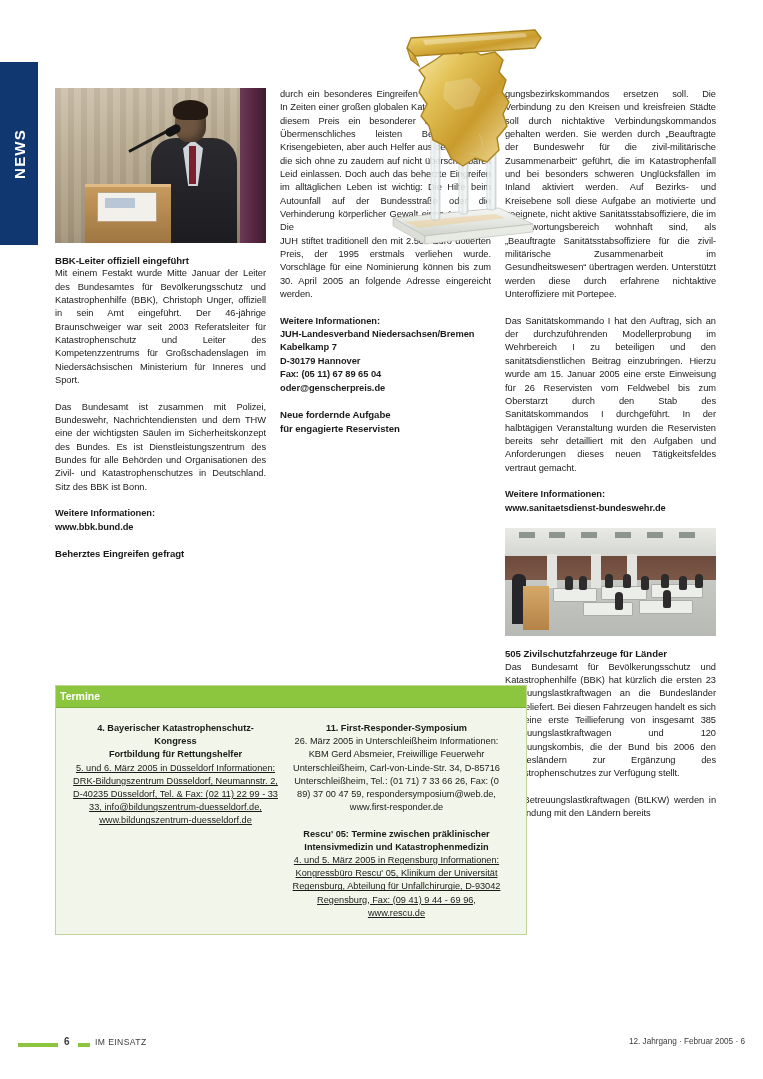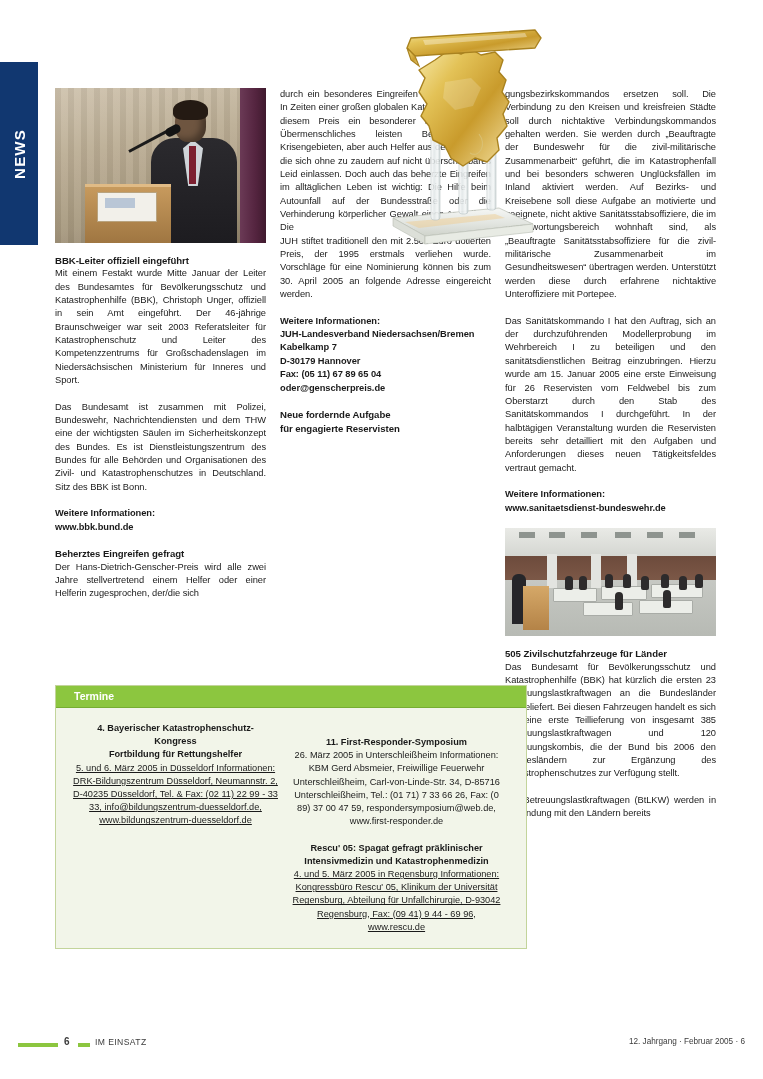--- a/index.html
+++ b/index.html
@@ -200,33 +200,33 @@
     background: #f2f5e9;
     border: 1px solid #c3d49b;
   }
   #termine-header {
     background: #8cc63f;
     height: 21px;
     line-height: 21px;
     color: #ffffff;
     font-size: 10.5px;
     font-weight: bold;
-    padding-left: 18px;
+    padding-left: 4px;
     border-bottom: 1px solid #76ad32;
   }
   #termine-body {
     display: flex;
     padding: 14px 0 14px 0;
   }
   #termine-body .tcol {
     width: 211px;
     padding: 0 0 0 14px;
     text-align: center;
   }
-  #termine-body .tcol.second { padding-left: 10px; margin-top: 14px; }
+  #termine-body .tcol.second { padding-left: 10px; }
   .ev-title {
     font-size: 9.2px;
     font-weight: bold;
     line-height: 13.2px;
     margin: 0;
   }
   .ev-text {
     font-size: 9.2px;
     line-height: 13.2px;
     margin: 0 0 13.2px 0;
@@ -288,21 +288,20 @@
       <div class="mic-head"></div>
     </div>
 
     <h3 class="head">BBK-Leiter offiziell eingeführt</h3>
     <p class="body">Mit einem Festakt wurde Mitte Januar der Leiter des Bundesamtes für Bevölkerungsschutz und Katastrophenhilfe (BBK), Christoph Unger, offiziell in sein Amt eingeführt. Der 46-jährige Braunschweiger war seit 2003 Referatsleiter für Katastrophenschutz und Leiter des Kompetenzzentrums für Großschadenslagen im Niedersächsischen Ministerium für Inneres und Sport.</p>
     <p class="body">Das Bundesamt ist zusammen mit Polizei, Bundeswehr, Nachrichtendiensten und dem THW eine der wichtigsten Säulen im Sicherheitskonzept des Bundes. Es ist Dienstleistungszentrum des Bundes für alle Behörden und Organisationen des Zivil- und Katastrophenschutzes in Deutschland. Sitz des BBK ist Bonn.</p>
     <p class="body nobreak tight">Weitere Informationen:</p>
     <p class="body nobreak">www.bbk.bund.de</p>
 
     <h3 class="head">Beherztes Eingreifen gefragt</h3>
-    <p class="body">Der Hans-Dietrich-Genscher-Preis wird alle zwei Jahre stellvertretend einem Helfer oder einer Helferin zugesprochen, der/die sich</p>
   </div>
 
   <div class="col" id="col2">
     <p class="body" style="shape-outside: polygon(100% 18px, 52% 18px, 48% 205px, 100% 205px); margin-bottom:0;">durch ein besonderes Eingreifen hervorgetan hat. In Zeiten einer großen globalen Katastrophe kommt diesem Preis ein besonderer Stellenwert zu: Übermenschliches leisten Betroffene in Krisengebieten, aber auch Helfer aus dem Ausland, die sich ohne zu zaudern auf nicht überschaubares Leid einlassen. Doch auch das beherzte Eingreifen im alltäglichen Leben ist wichtig: Die Hilfe beim Autounfall auf der Bundesstraße oder die Verhinderung körperlicher Gewalt eines Angreifers. Die</p>
     <p class="body" style="margin-top:0;">JUH stiftet traditionell den mit 2.500 Euro dotierten Preis, der 1995 erstmals verliehen wurde. Vorschläge für eine Nominierung können bis zum 30. April 2005 an folgende Adresse eingereicht werden.</p>
 
     <p class="body nobreak tight">Weitere Informationen:</p>
     <p class="body nobreak tight">JUH-Landesverband Niedersachsen/Bremen</p>
     <p class="body nobreak tight">Kabelkamp 7</p>
     <p class="body nobreak tight">D-30179 Hannover</p>
@@ -413,21 +412,21 @@
       <p class="ev-title">Kongress</p>
 
       <p class="ev-title">Fortbildung für Rettungshelfer</p>
       <p class="ev-text">5. und 6. März 2005 in Düsseldorf Informationen: DRK-Bildungszentrum Düsseldorf, Neumannstr. 2, D-40235 Düsseldorf, Tel. &amp; Fax: (02 11) 22 99 - 33 33, info@bildungszentrum-duesseldorf.de, www.bildungszentrum-duesseldorf.de</p>
     </div>
 
     <div class="tcol second">
       <p class="ev-title">11. First-Responder-Symposium</p>
       <p class="ev-text">26. März 2005 in Unterschleißheim Informationen: KBM Gerd Absmeier, Freiwillige Feuerwehr Unterschleißheim, Carl-von-Linde-Str. 34, D-85716 Unterschleißheim, Tel.: (01 71) 7 33 66 26, Fax: (0 89) 37 00 47 59, respondersymposium@web.de, www.first-responder.de</p>
 
-      <p class="ev-title">Rescu' 05: Spagat gefragt präklinischer</p>
+      <p class="ev-title">Rescu' 05: Termine zwischen präklinischer</p>
       <p class="ev-title">Intensivmedizin und Katastrophenmedizin</p>
       <p class="ev-text">4. und 5. März 2005 in Regensburg Informationen: Kongressbüro Rescu' 05, Klinikum der Universität Regensburg, Abteilung für Unfallchirurgie, D-93042 Regensburg, Fax: (09 41) 9 44 - 69 96, www.rescu.de</p>
     </div>
   </div>
 </div>
 
 <div id="footer">
   <div class="rule-left"></div>
   <div class="pagenum">6</div>
   <div class="dash"></div>

